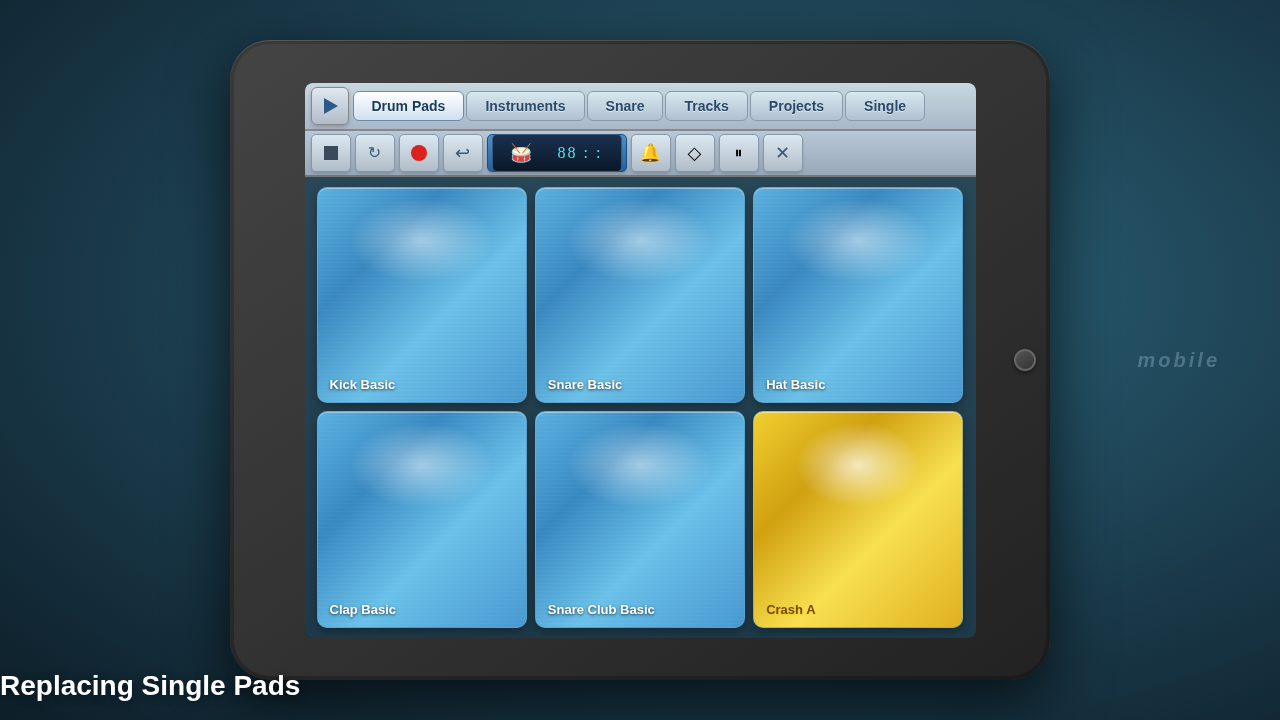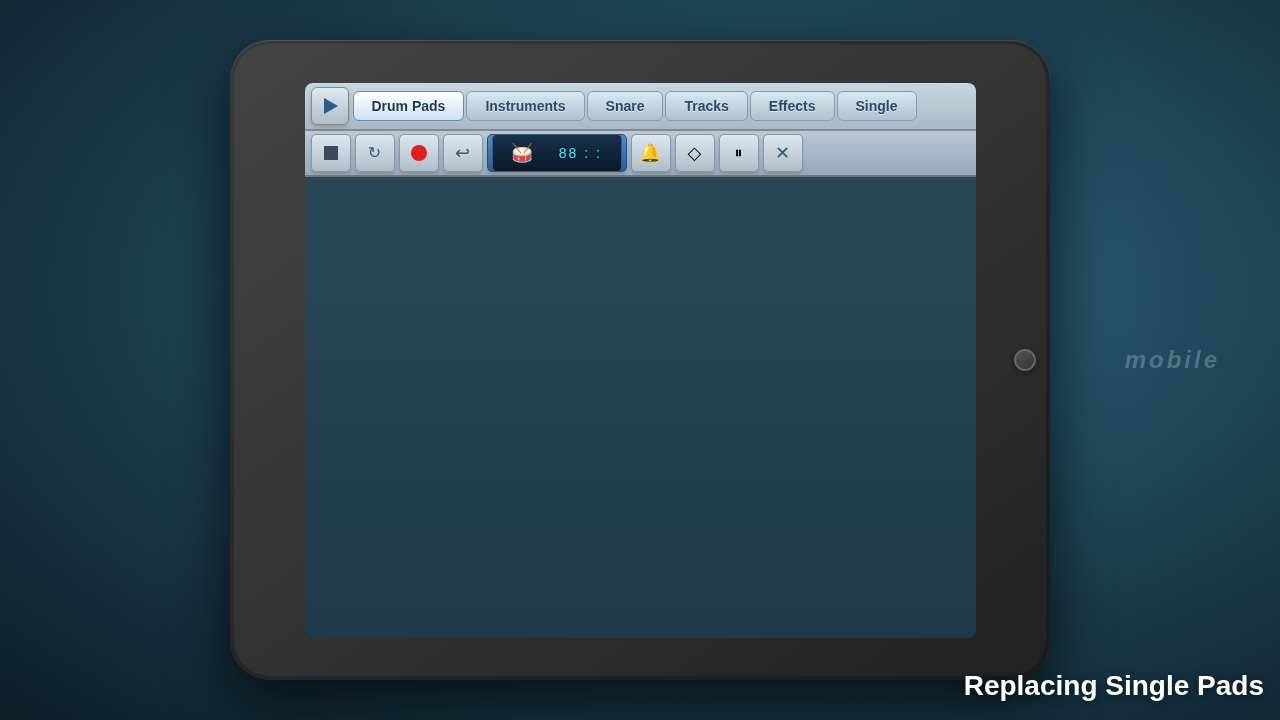--- a/index.html
+++ b/index.html
@@ -173,22 +173,22 @@
       background: linear-gradient(180deg, #1a3050 0%, #0a1828 100%);
       border: 1px solid #3a5a7a;
       border-radius: 5px;
       display: flex;
       align-items: center;
       justify-content: space-around;
       padding: 0 6px;
     }
 
     .bpm-display {
-      font-family: Liberation Sans, sans-serif;
-      font-size: 14px;
+      font-family: Liberation Serif, serif;
+      font-size: 16px;
       color: #4ae8f0;
       letter-spacing: 2px;
     }
 
     
     .pad-area {
       flex: 1;
       padding: 10px 12px;
       display: grid;
       grid-template-columns: 1fr 1fr 1fr;
@@ -265,22 +265,22 @@
     .pad-yellow .pad-label {
       color: rgba(100, 60, 0, 0.9);
       text-shadow: 0 1px 2px rgba(255,200,0,0.5);
     }
 
     
     .bottom-text {
       position: absolute;
       bottom: 18px;
       left: 0;
-      right: 16px;
-      text-align: right;
+      right: 0;
+      text-align: left;
       font-size: 28px;
       font-weight: bold;
       color: white;
       text-shadow: 0 2px 8px rgba(0,0,0,0.5);
       z-index: 3;
     }
 
     
     .home-btn {
       position: absolute;
@@ -295,21 +295,21 @@
       box-shadow: 0 2px 4px rgba(0,0,0,0.4);
     }
 
     
     .mobile-text {
       position: absolute;
       right: 60px;
       top: 50%;
       transform: translateY(-50%);
       color: rgba(150,180,200,0.4);
-      font-size: 24px;
+      font-size: 20px;
       font-style: italic;
       font-weight: bold;
       z-index: 1;
       letter-spacing: 3px;
     }
 
     
     .undo-arrow {
       display: inline-block;
       font-size: 18px;
@@ -339,21 +339,21 @@
       <div class="top-nav">
         <div class="play-btn">
           <div class="play-triangle"></div>
         </div>
 
         <div class="nav-tabs">
           <div class="nav-tab active">Drum Pads</div>
           <div class="nav-tab">Instruments</div>
           <div class="nav-tab">Snare</div>
           <div class="nav-tab">Tracks</div>
-          <div class="nav-tab">Effects</div>
+          <div class="nav-tab">Projects</div>
           <div class="nav-tab">Single</div>
         </div>
       </div>
 
       <div class="toolbar">
 
         <div class="tool-btn">
           <div class="stop-icon"></div>
         </div>
 
@@ -386,17 +386,44 @@
 
         <div class="tool-btn">
           <span style="font-size:16px;">⏸</span>
         </div>
 
         <div class="tool-btn">
           <span style="font-size:18px; color:#3a5a7a;">✕</span>
         </div>
       </div>
 
+      <div class="pad-area">
+
+        <div class="pad pad-blue">
+          <span class="pad-label">Kick Basic</span>
+        </div>
+
+        <div class="pad pad-blue">
+          <span class="pad-label">Snare Basic</span>
+        </div>
+
+        <div class="pad pad-blue">
+          <span class="pad-label">Hat Basic</span>
+        </div>
+
+        <div class="pad pad-blue">
+          <span class="pad-label">Clap Basic</span>
+        </div>
+
+        <div class="pad pad-blue">
+          <span class="pad-label">Snare Club Basic</span>
+        </div>
+
+        <div class="pad pad-yellow">
+          <span class="pad-label">Crash A</span>
+        </div>
+
+      </div>
     </div>
   </div>
 </div>
 
 <div class="bottom-text">Replacing Single Pads</div>
 
 </body></html>

